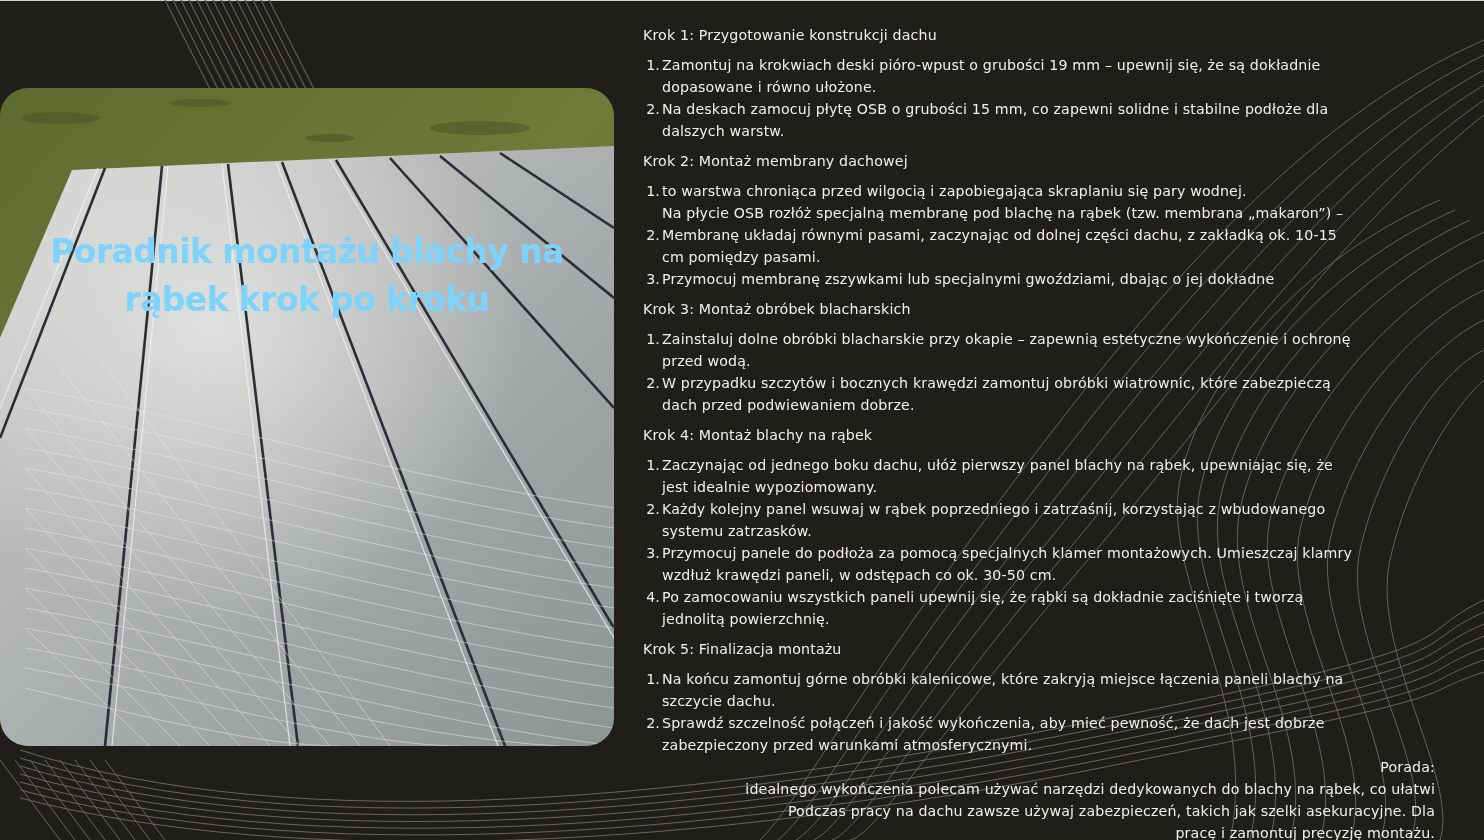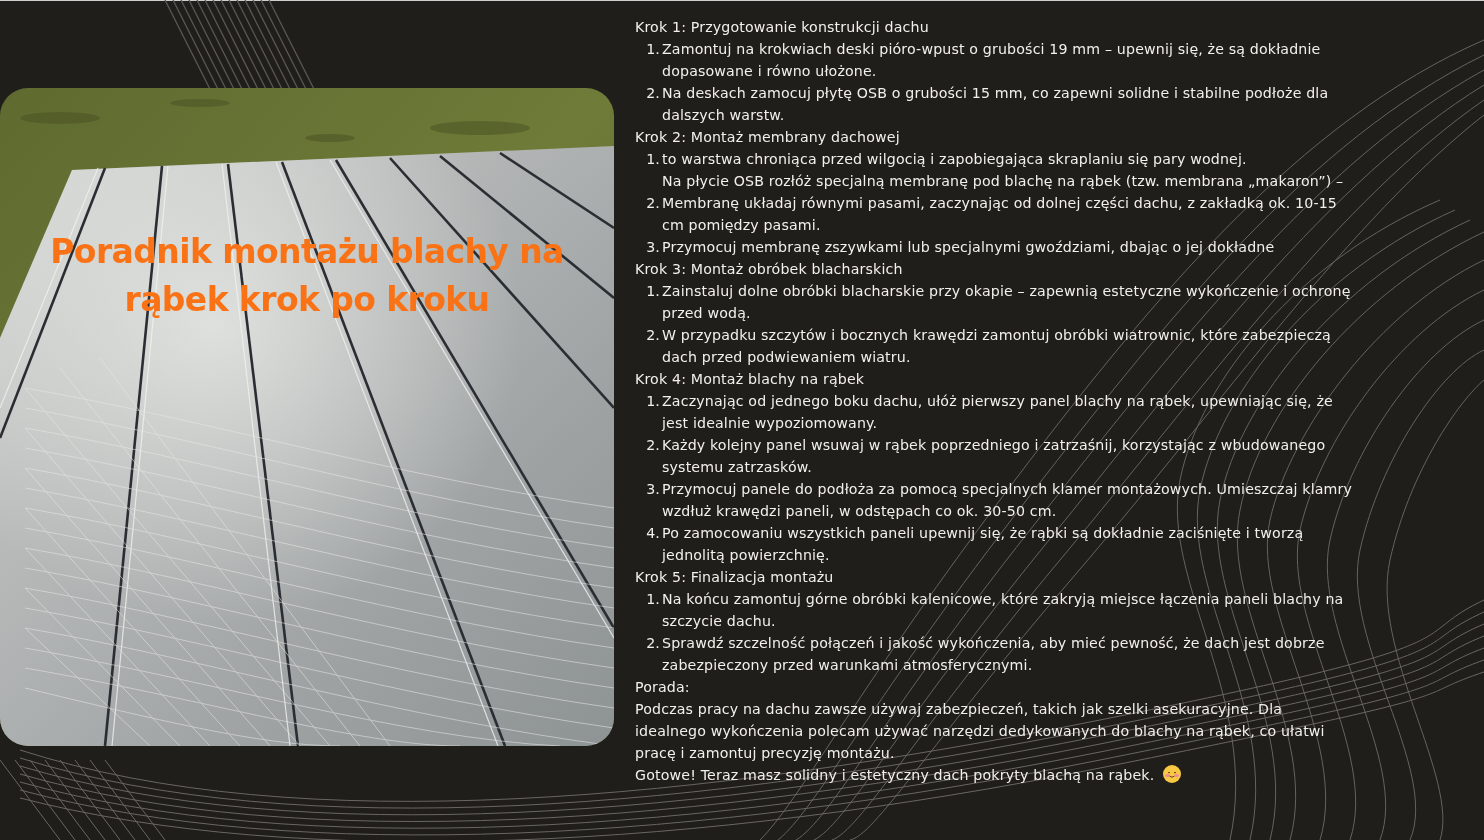--- a/index.html
+++ b/index.html
@@ -19,38 +19,38 @@
     border-radius: 28px; overflow: hidden;
   }
   .photo-card svg { display: block; }
 
   .hero-title {
     position: absolute; left: 10px; top: 228px; width: 594px;
     text-align: center;
     font-family: "DejaVu Sans", sans-serif;
     font-weight: bold;
     font-size: 33px; line-height: 48px;
-    color: #f97316;
+    color: #7dd3fc;
     letter-spacing: -0.6px;
   }
 
   .content {
     position: absolute; left: 635px; top: 16px; width: 800px;
     color: #f2f0ec;
     font-family: "DejaVu Sans", sans-serif;
     font-size: 14.2px; line-height: 22px;
     letter-spacing: 0.15px;
   }
-  .step-heading { margin: 0; white-space: nowrap; }
+  .step-heading { margin: 8px; white-space: nowrap; }
   .step-list { margin: 0; padding: 0; list-style: none; }
   .step-item { position: relative; padding-left: 27px; }
   .step-num {
     position: absolute; left: 0; width: 25px; text-align: right;
   }
-  .tip-label, .tip-text, .final-text { margin: 0; }
+  .tip-label, .tip-text, .final-text { margin: 0; text-align: right; }
   .emoji {
     display: inline-block; width: 18px; height: 18px; border-radius: 50%;
     background: #f7c844; vertical-align: -3px; position: relative; margin-left: 4px;
   }
   .emoji::before, .emoji::after {
     content: ""; position: absolute; top: 9px; width: 5px; height: 3px; border-radius: 50%;
     background: #f08aa0;
   }
   .emoji::before { left: 2px; }
   .emoji::after { right: 2px; }
@@ -235,21 +235,21 @@
     <p class="step-heading">Krok 3: Montaż obróbek blacharskich</p>
     <ol class="step-list">
       <li class="step-item">
         <span class="step-num">1.</span>
         <div>Zainstaluj dolne obróbki blacharskie przy okapie – zapewnią estetyczne wykończenie i ochronę</div>
         <div>przed wodą.</div>
       </li>
       <li class="step-item">
         <span class="step-num">2.</span>
         <div>W przypadku szczytów i bocznych krawędzi zamontuj obróbki wiatrownic, które zabezpieczą</div>
-        <div>dach przed podwiewaniem wiatru.</div>
+        <div>dach przed podwiewaniem dobrze.</div>
       </li>
     </ol>
   </div>
 
   <div>
     <p class="step-heading">Krok 4: Montaż blachy na rąbek</p>
     <ol class="step-list">
       <li class="step-item">
         <span class="step-num">1.</span>
         <div>Zaczynając od jednego boku dachu, ułóż pierwszy panel blachy na rąbek, upewniając się, że</div>
@@ -284,22 +284,22 @@
       <li class="step-item">
         <span class="step-num">2.</span>
         <div>Sprawdź szczelność połączeń i jakość wykończenia, aby mieć pewność, że dach jest dobrze</div>
         <div>zabezpieczony przed warunkami atmosferycznymi.</div>
       </li>
     </ol>
   </div>
 
   <div>
     <p class="tip-label">Porada:</p>
+    <p class="tip-text">idealnego wykończenia polecam używać narzędzi dedykowanych do blachy na rąbek, co ułatwi</p>
     <p class="tip-text">Podczas pracy na dachu zawsze używaj zabezpieczeń, takich jak szelki asekuracyjne. Dla</p>
-    <p class="tip-text">idealnego wykończenia polecam używać narzędzi dedykowanych do blachy na rąbek, co ułatwi</p>
     <p class="tip-text">pracę i zamontuj precyzję montażu.</p>
   </div>
 
   <p class="final-text">
     <span>Gotowe! Teraz masz solidny i estetyczny dach pokryty blachą na rąbek.</span>
     <span class="emoji">
       <svg class="emoji-face" viewBox="0 0 10 9" xmlns="http://www.w3.org/2000/svg">
         <path d="M1 3 Q2 1.5 3 3" stroke="#6b3d12" stroke-width="1" fill="none"></path>
         <path d="M7 3 Q8 1.5 9 3" stroke="#6b3d12" stroke-width="1" fill="none"></path>
         <path d="M2.5 6 Q5 8.5 7.5 6" stroke="#6b3d12" stroke-width="1" fill="none"></path>

